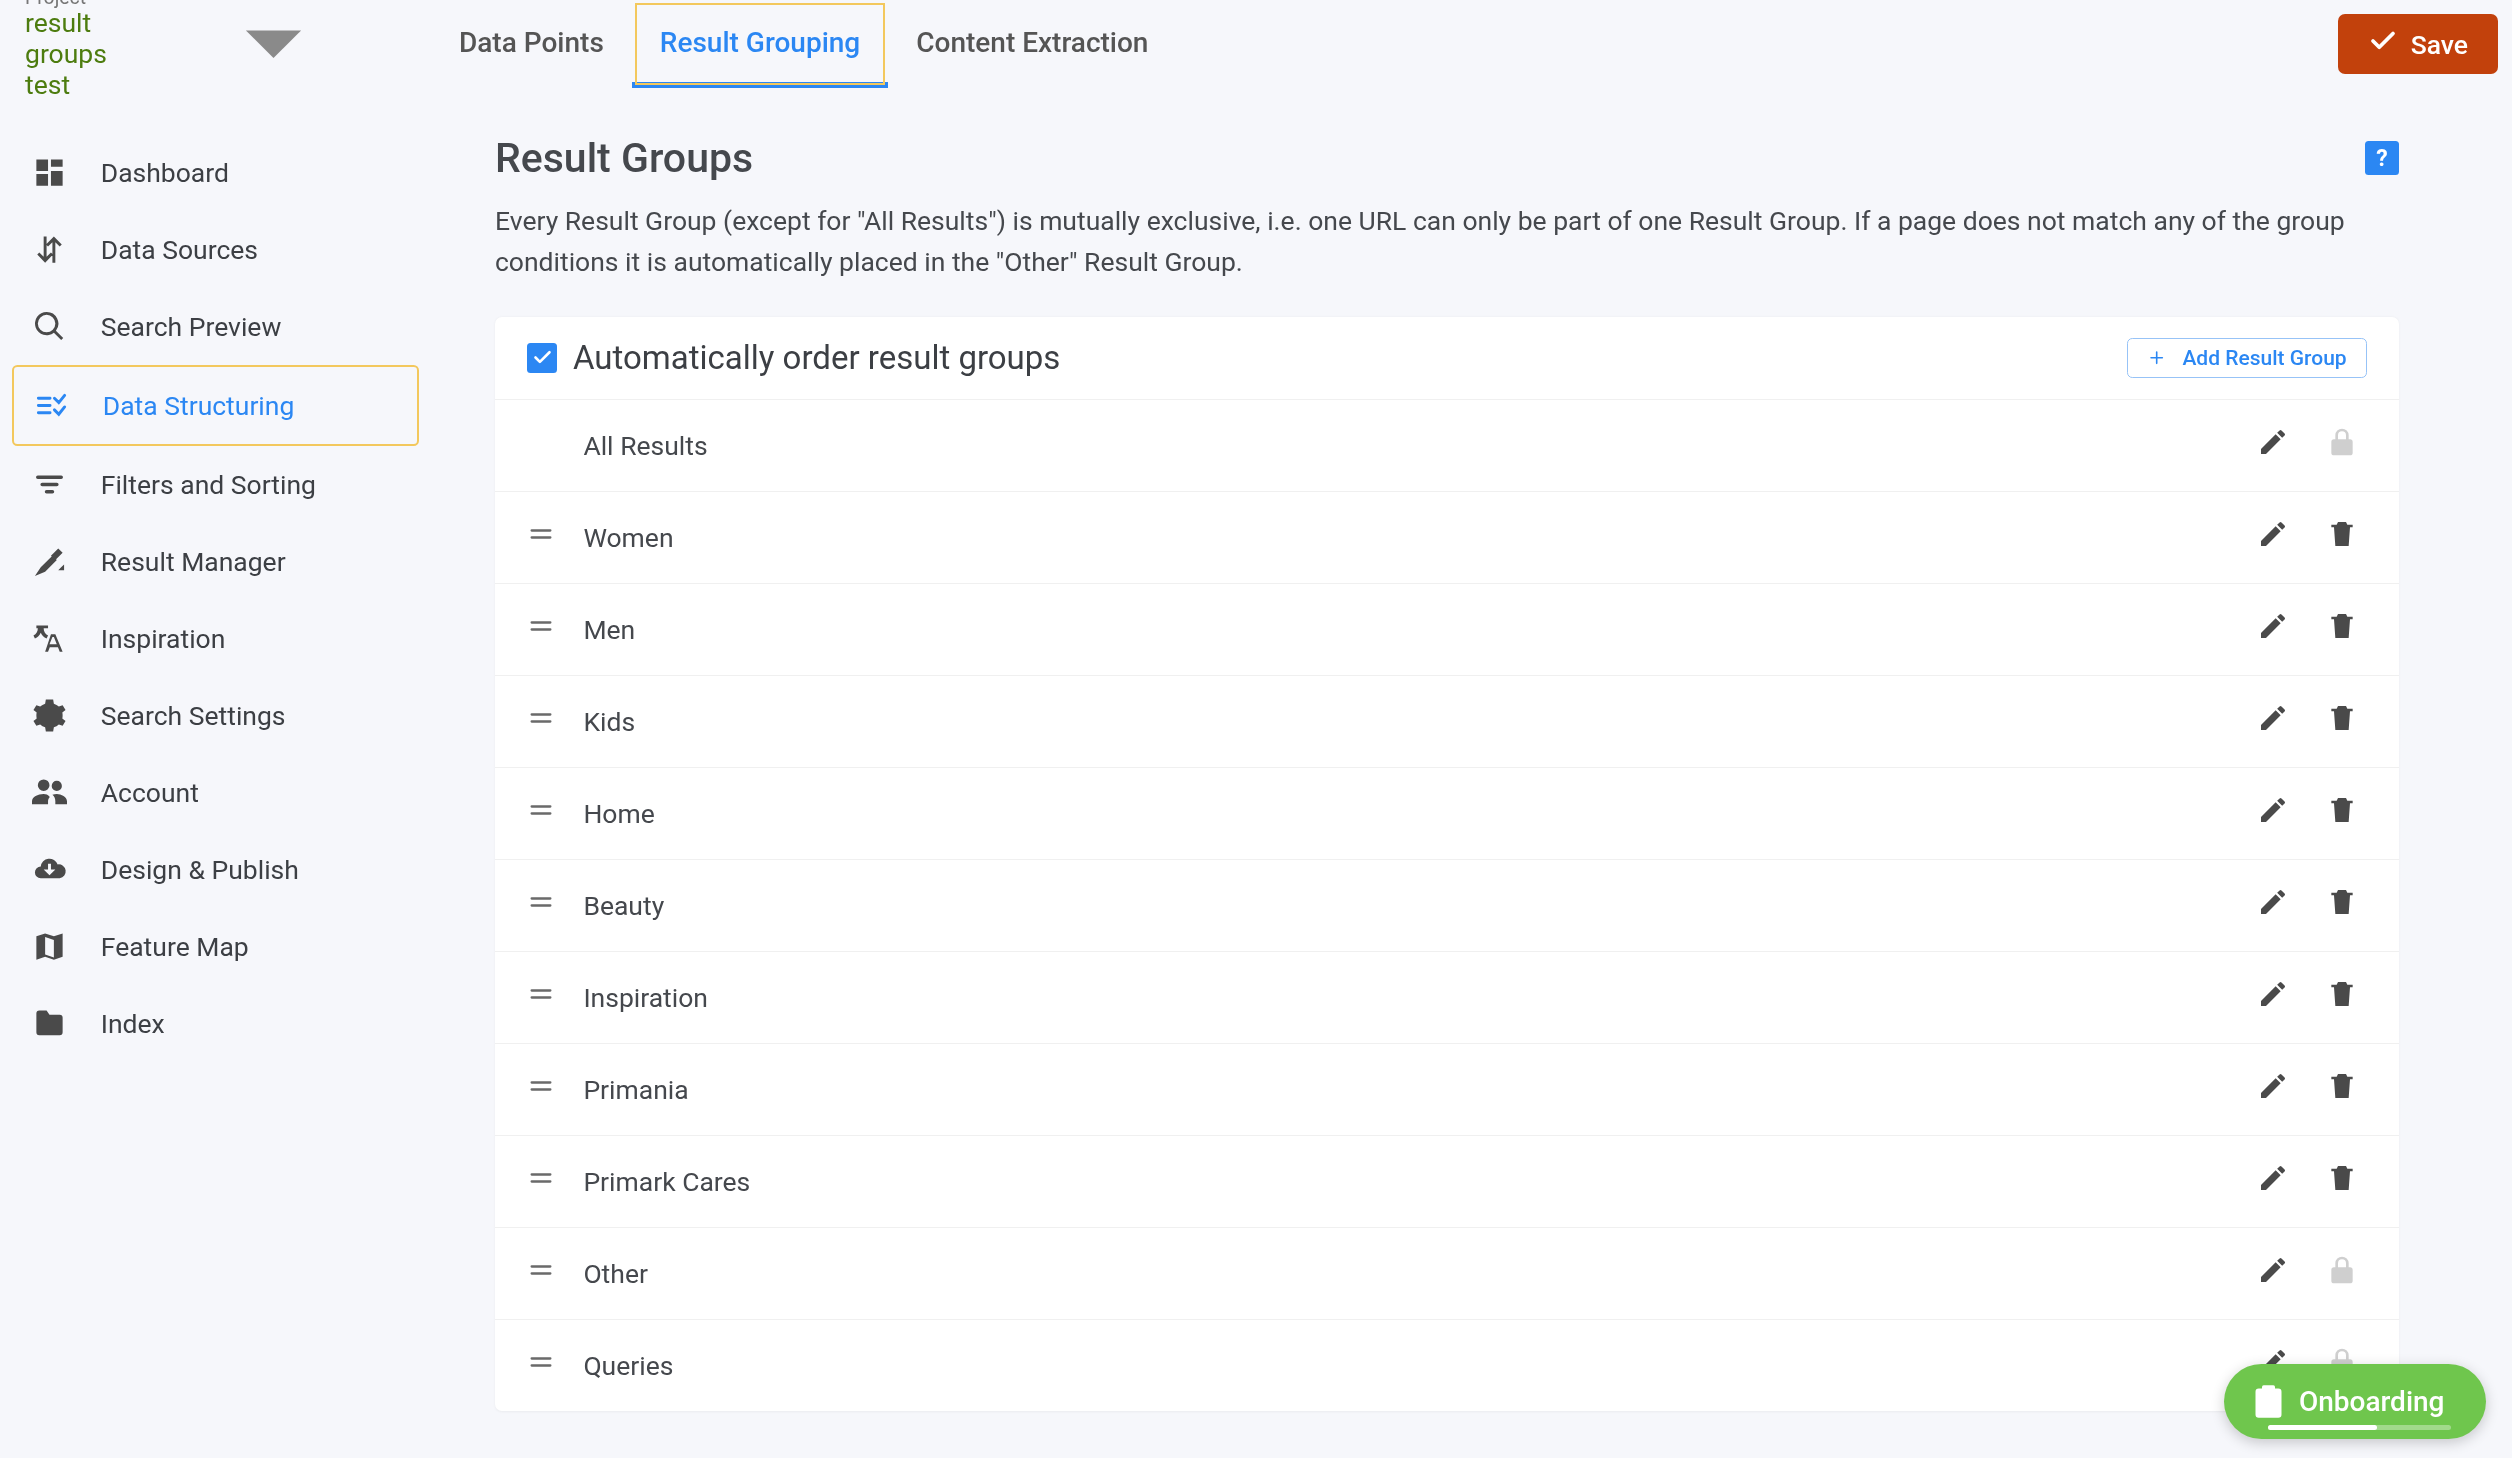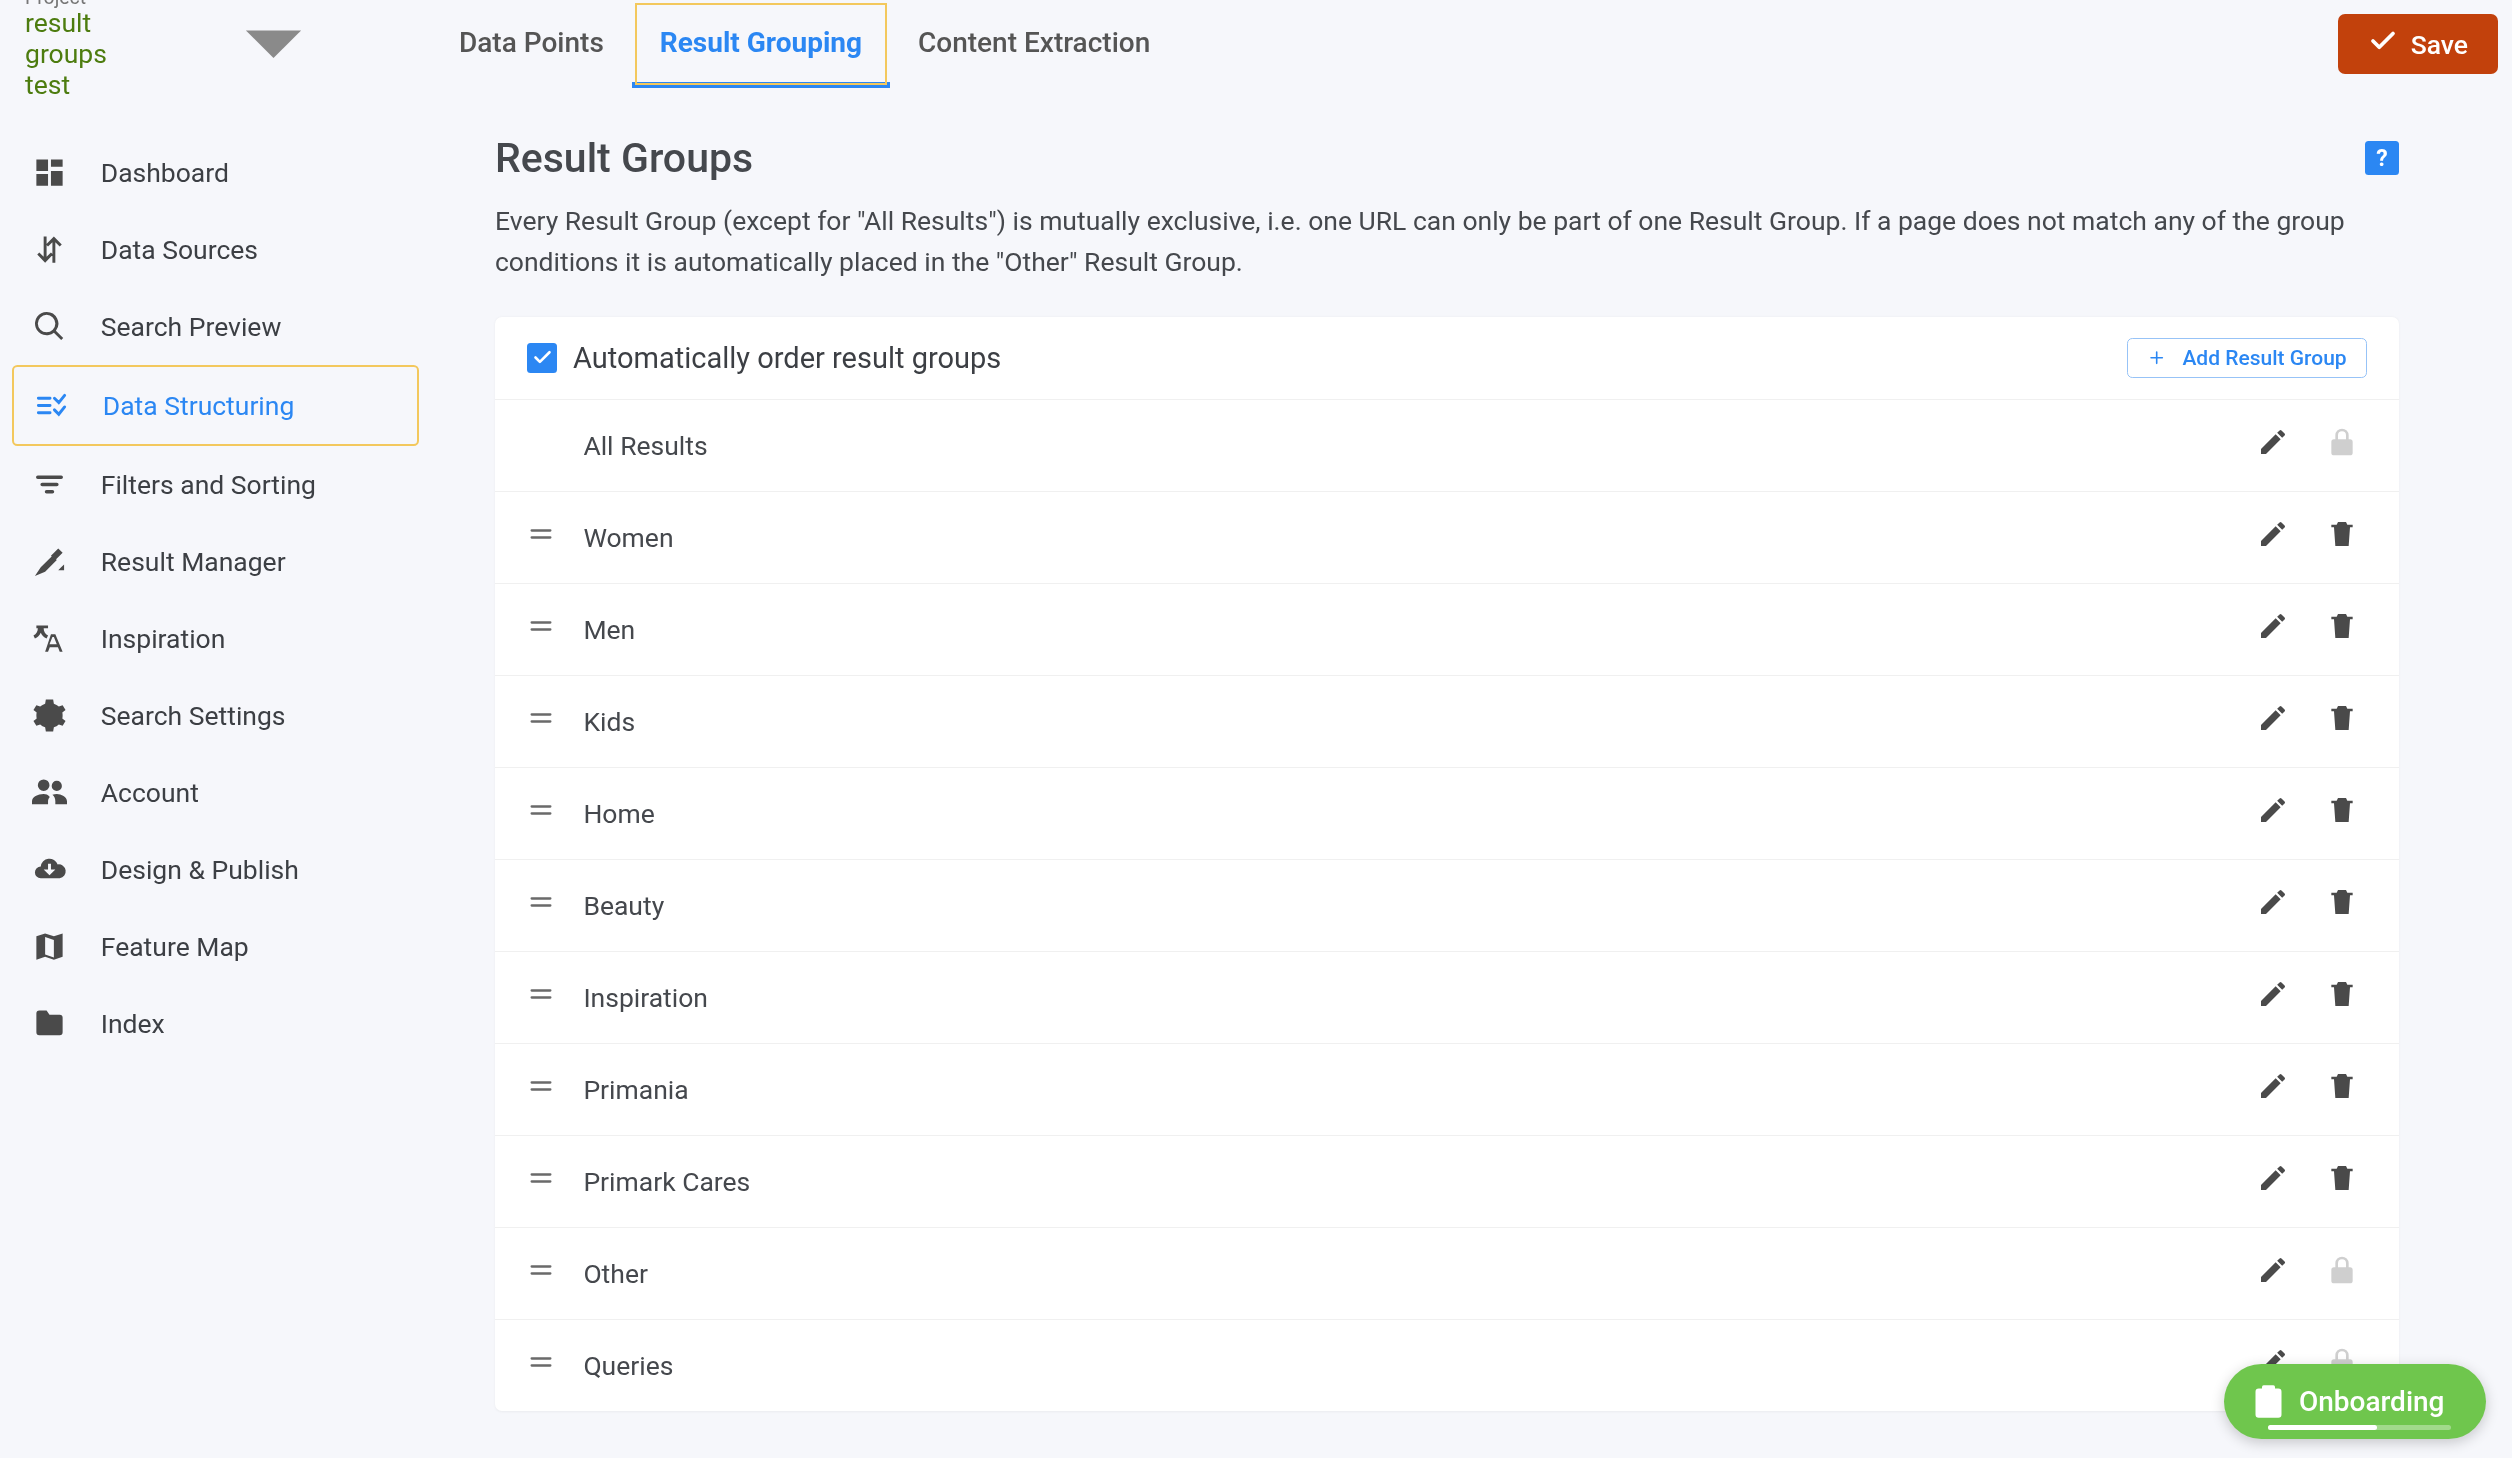--- a/index.html
+++ b/index.html
@@ -53,21 +53,20 @@
     font-size: 28px;
     font-weight: 500;
     color: #555;
     padding: 26.5px 28px 23px 28px;
     border-bottom: 6.2px solid transparent;
     cursor: pointer;
   }
   .tab.active {
     color: #2b87f3;
     border-bottom-color: #2b87f3;
-    font-weight: bold;
   }
   .tab.active.highlighted {
     outline: 2.7px solid #f3c85d;
     outline-offset: -5.3px;
     border-bottom-color: #2b87f3;
   }
   .save-btn {
     margin-left: auto;
     margin-right: 14px;
     background: #c2410c;
@@ -153,21 +152,21 @@
   }
   .chk {
     width: 30px; height: 30px;
     background:#2b87f3;
     border-radius:3.5px;
     display:flex; align-items:center; justify-content:center;
     color:#fff;
     margin-right: 16px;
   }
   .chk svg { width:21px; height:21px; }
-  .chk-label { font-size: 29px; color:#3c3f44; }
+  .chk-label { font-size: 33px; color:#3c3f44; }
   .add-btn {
     margin-left:auto;
     border:1.8px solid #97c3f7;
     color:#2b87f3;
     font-size: 21px;
     font-weight:500;
     display:flex; align-items:center; gap:16px;
     padding: 7px 19.4px;
     border-radius:5.3px;
     cursor:pointer;

